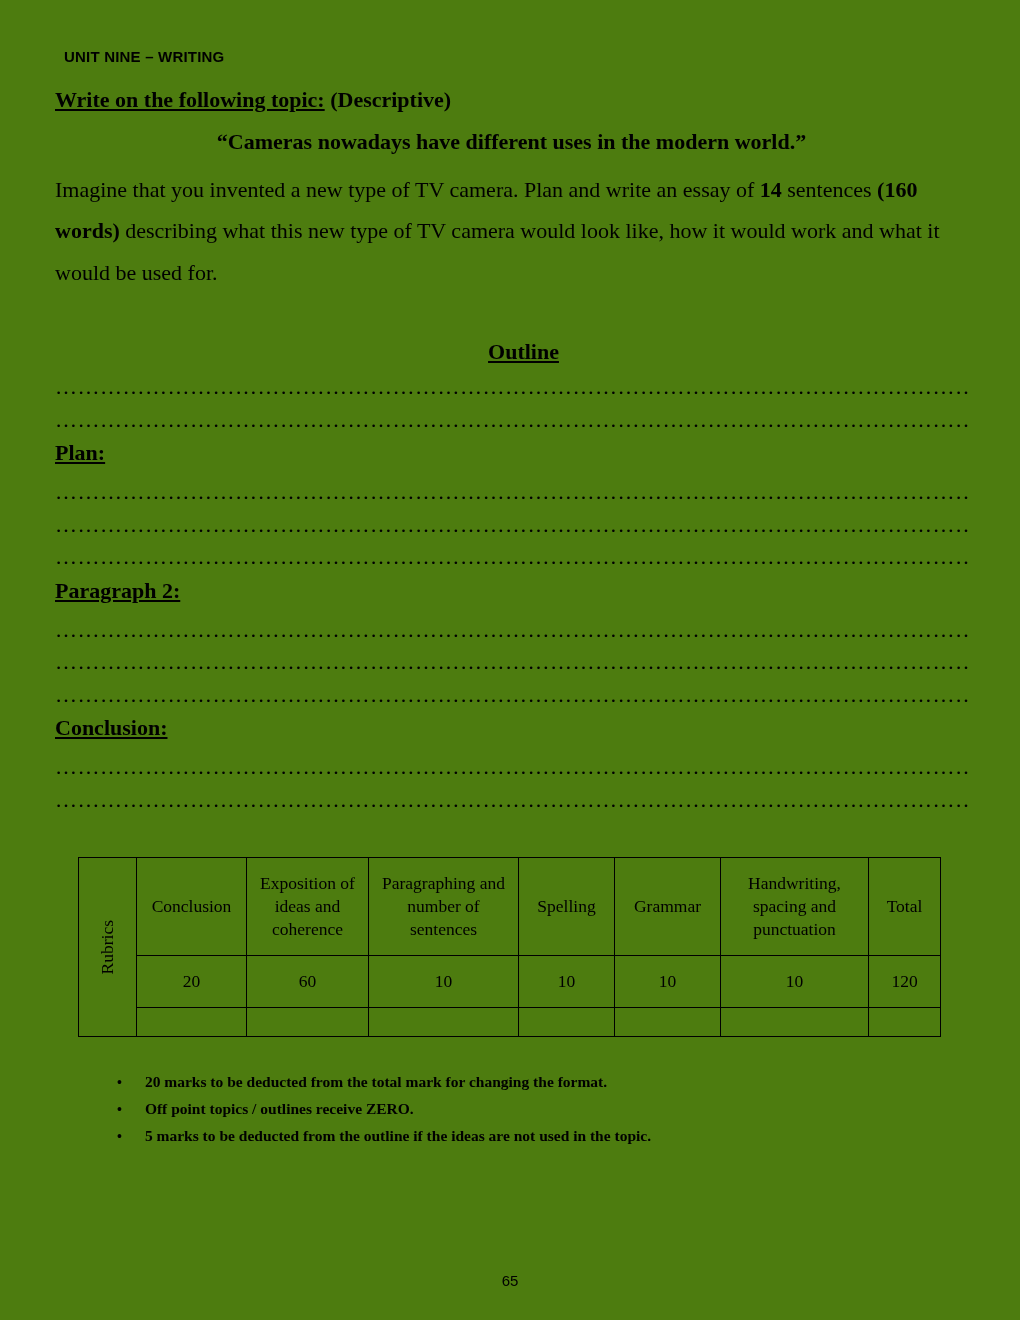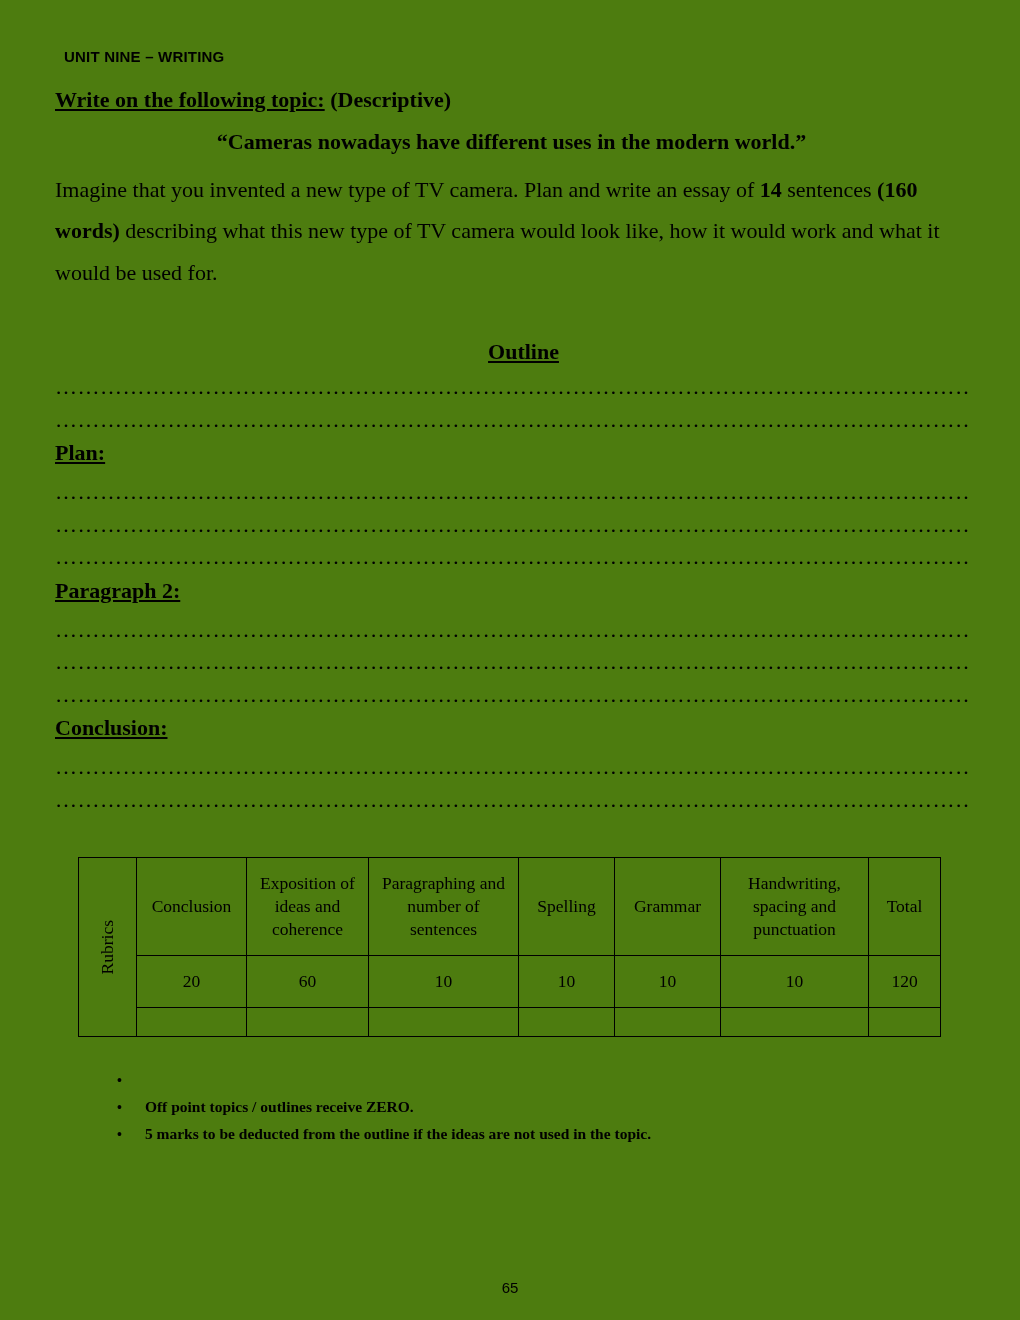--- a/index.html
+++ b/index.html
@@ -85,21 +85,21 @@
     gap: 23px;
     font-weight: bold;
     font-size: 15.5px;
     margin-bottom: 9px;
     font-family: "Liberation Serif", serif;
   }
   .note-bullet { font-size: 14px; }
   .footer {
     position: absolute;
     left: 0;
-    bottom: 24px;
+    bottom: 31px;
     width: 100%;
     text-align: center;
     font-family: "Liberation Sans", sans-serif;
     font-size: 15px;
   }
 </style>
 </head>
 <body>
 
 <div class="page">
@@ -170,20 +170,21 @@
         <td></td>
         <td></td>
       </tr>
     </tbody>
       </table>
   </div>
 
   <div class="notes">
     <div class="note-item">
       <span class="note-bullet">•</span>
+      <span>20 marks to be deducted from the total mark for changing the format.</span>
     </div>
     <div class="note-item">
       <span class="note-bullet">•</span>
       <span>Off point topics / outlines receive ZERO.</span>
     </div>
     <div class="note-item">
       <span class="note-bullet">•</span>
       <span>5 marks to be deducted from the outline if the ideas are not used in the topic.</span>
     </div>
   </div>

